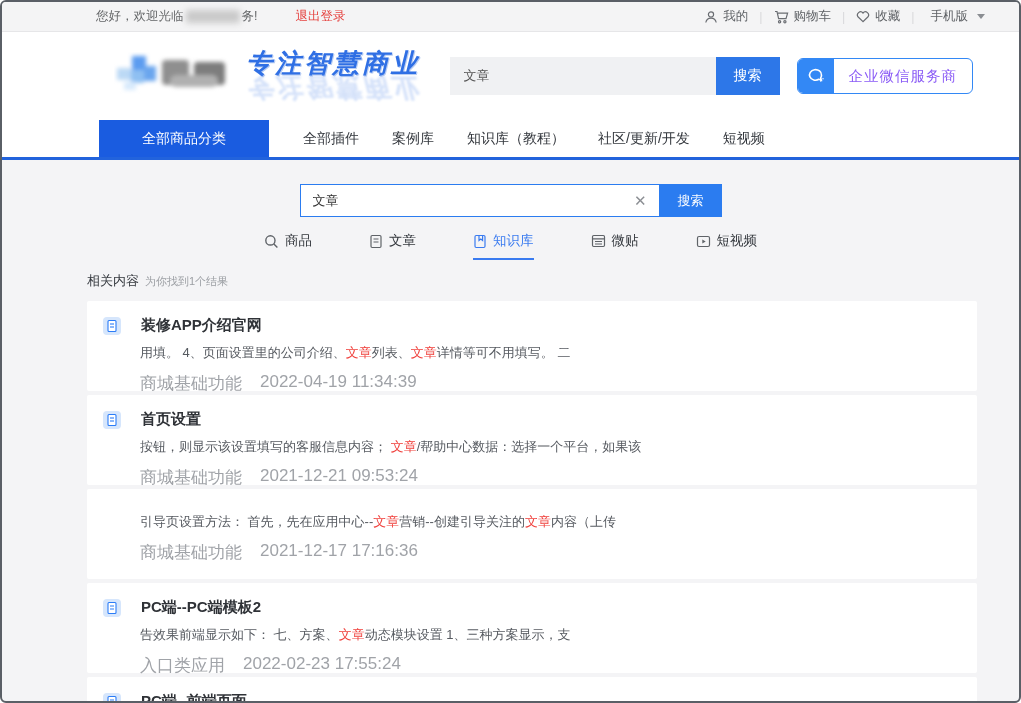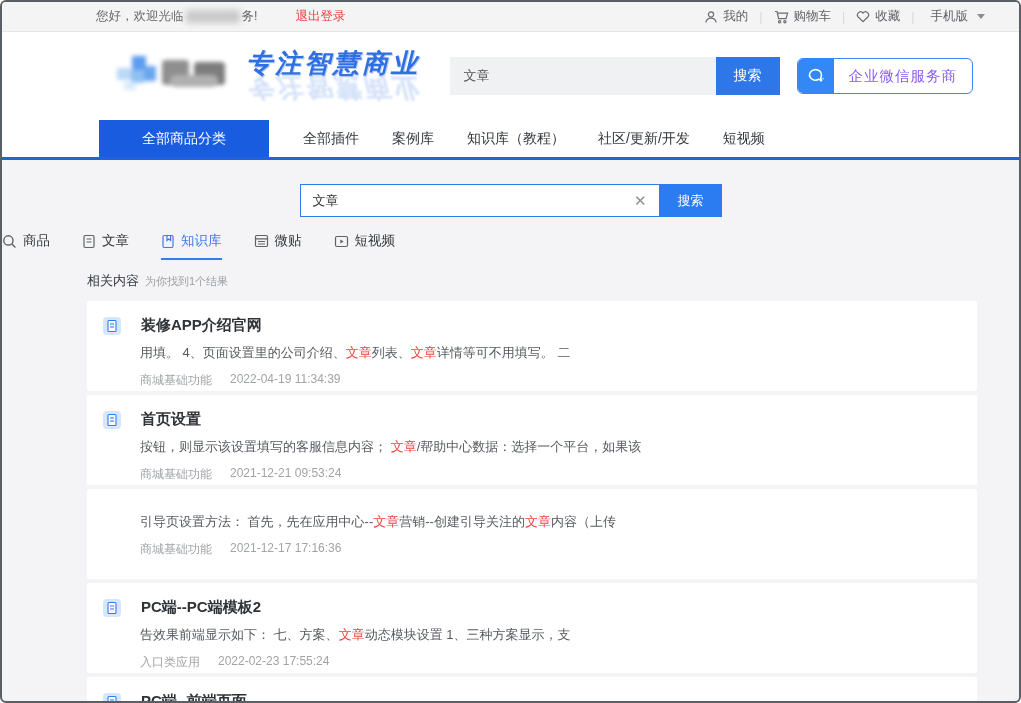--- a/index.html
+++ b/index.html
@@ -58,40 +58,40 @@
   .content { padding-top:24px; }
   .search-row { display:flex; justify-content:center; }
   .s-input-wrap { width:360px; height:33px; background:#fff; border:1px solid #2b7cf0;
     display:flex; align-items:center; padding:0 10px 0 12px; }
   .s-input { flex:1; border:none; outline:none; font-size:13px; color:#333;
     font-family:inherit; background:transparent; }
   .s-clear { color:#8c8f94; font-size:15px; cursor:pointer; padding:0 2px; }
   .s-btn { width:62px; height:33px; background:#2b7cf0; color:#fff; border:none;
     font-size:13px; cursor:pointer; font-family:inherit; }
 
-  .tabs { display:flex; gap:32px; margin-top:15px; }
+  .tabs { display:flex; justify-content:center; gap:57px; margin-top:15px; }
   .tab { display:flex; align-items:center; gap:6px; font-size:13.5px; color:#33373d;
     cursor:pointer; padding-bottom:8px; border-bottom:2px solid transparent; }
   .tab .tab-ico { display:flex; color:#5f6368; }
   .tab.active { color:#3a7bf0; border-bottom-color:#3a7bf0; }
   .tab.active .tab-ico { color:#3a7bf0; }
 
   .results-wrap { width:890px; margin:12px 0 0 85px; }
   .results-head { font-size:13px; color:#33373d; margin-bottom:11px; }
   .results-count { font-size:11px; color:#9b9ea3; margin-left:6px; }
 
   .card { background:#fff; border-radius:2px; margin-bottom:4px; height:90px;
     padding:15px 20px 0 16px; cursor:pointer; }
   .card-head { display:flex; align-items:center; gap:20px; }
   .file-ico { display:flex; flex:none; }
   .card-title { font-size:15px; color:#2f3237; font-weight:bold; }
   .card-desc { margin:9px 0 0 37px; font-size:13px; color:#565a60; white-space:nowrap;
     overflow:hidden; }
   .card-desc .hl { color:#f0413d; }
-  .card-meta { margin:10px 0 0 37px; font-size:12px; color:#a0a3a8; display:flex; gap:18px; }
+  .card-meta { margin:10px 0 0 37px; font-size:17px; color:#a0a3a8; display:flex; gap:18px; }
 </style>
 </head>
 <body>
 
 <div class="frame">
 
   <div class="topbar">
     <div class="tb-left">
       <span>您好，欢迎光临</span>
       <span class="blur-name"></span>

